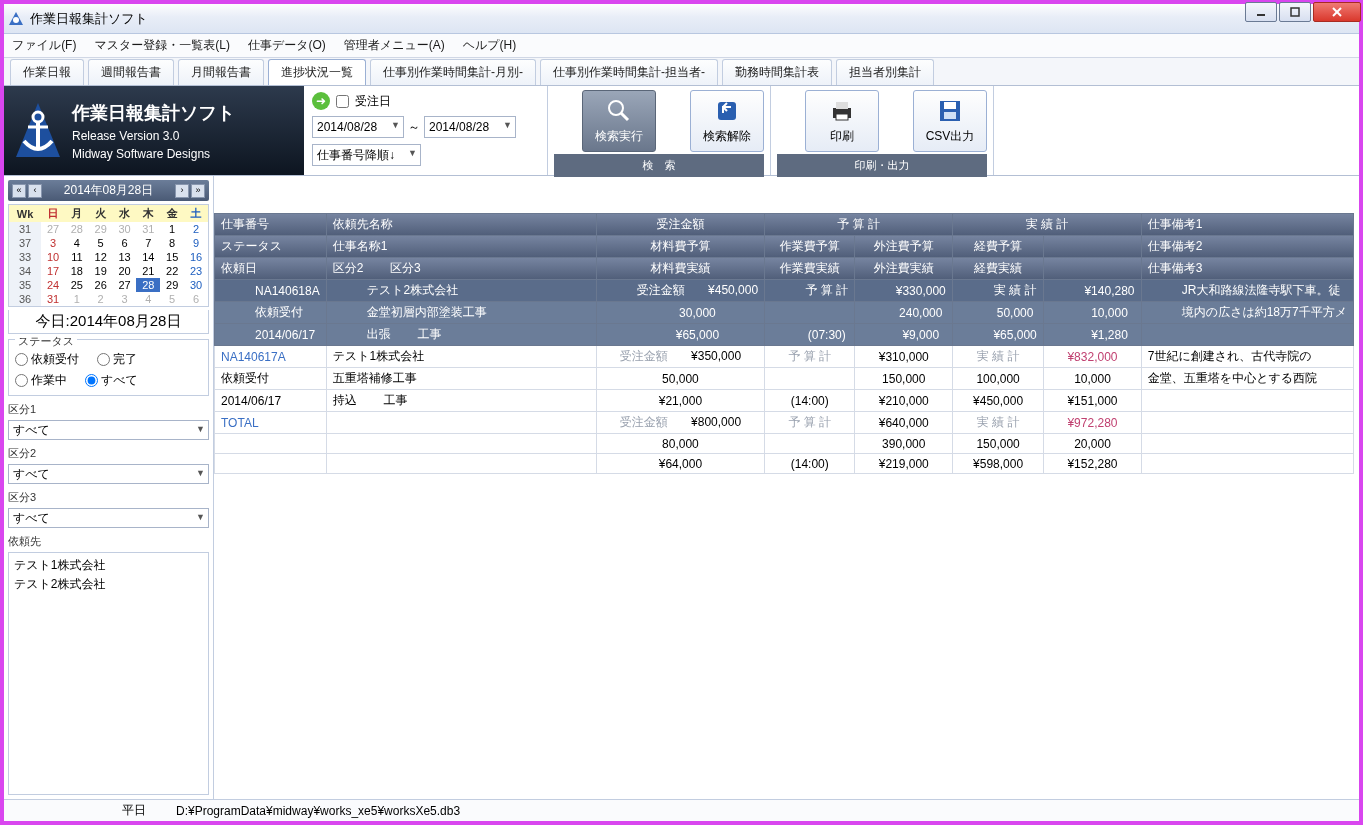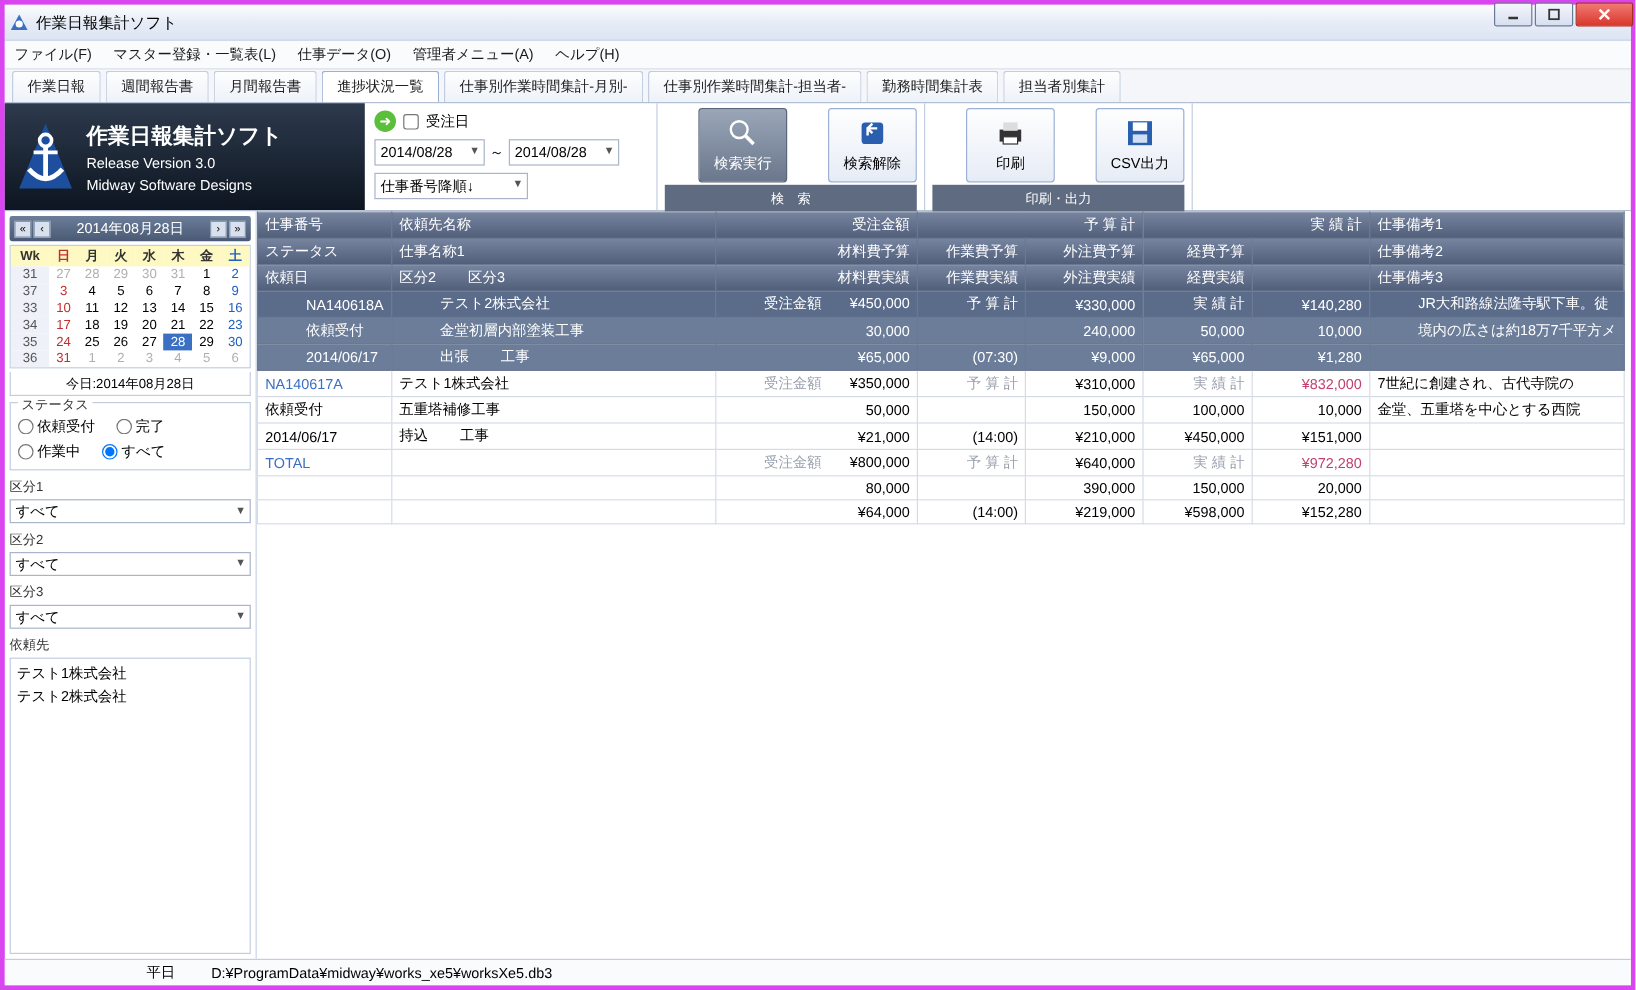--- a/index.html
+++ b/index.html
@@ -43,35 +43,35 @@
 .cal-nav button{width:14px;height:14px;border:1px solid #8896ae;background:#d9e1ee;font-size:9px;line-height:1;padding:0;}
 .calendar{border:1px solid #c2cde0;}
 .calendar table{width:100%;border-collapse:collapse;}
 .calendar th,.calendar td{text-align:center;padding:1px 0;font-size:11px;border:none;}
 .calendar th{background:#fef9c3;color:#333;}
 .calendar th.sun,.calendar td.sun{color:#c03030;}
 .calendar th.sat,.calendar td.sat{color:#2060c0;}
 .calendar td.other{color:#b0b0b0;}
 .calendar td.today{background:#3a6fc4;color:#fff;}
 .calendar td.wk{background:#eef2f8;color:#555;}
-.today-line{text-align:center;font-size:11px;border:1px solid #c2cde0;border-top:none;padding:2px 0;}
+.today-line{text-align:center;font-size:15px;border:1px solid #c2cde0;border-top:none;padding:2px 0;}
 .fieldset{border:1px solid #c2cde0;padding:4px 6px 6px;margin-top:2px;}
 .fieldset .legend{font-size:11px;color:#333;position:relative;top:-10px;background:#fff;padding:0 3px;display:inline-block;}
 .radio-row{display:flex;gap:18px;margin-top:-8px;}
 .radio-row label{display:flex;align-items:center;gap:3px;font-size:11px;}
 .field-label{font-size:11px;color:#333;margin-top:3px;}
 .full-combo{width:100%;height:20px;}
 .listbox{flex:1;border:1px solid #c2cde0;padding:3px;overflow:auto;min-height:140px;}
 .listbox div{padding:1px 2px;font-size:12px;}
-.grid-area{flex:1;overflow:auto;background:#fff;}
+.grid-area{flex:1;overflow:auto;background:#fff;margin-top:37px;}
 .grid-head{background:linear-gradient(#7684a0,#4f5d78);color:#fff;}
 .data-table{border-collapse:collapse;width:1140px;}
 .data-table td{border:1px solid #d5dbe6;padding:2px 6px;font-size:12px;white-space:nowrap;height:20px;}
 .grid-head td{border-color:#6a7890;}
-.r{text-align:right;}
+.r{text-align:center;}
 .sel-row td{background:#5a6c8a;color:#fff;border-color:#6a7890;padding-left:40px;}
 .sel-row.sub td{background:#6b7d99;}
 .blue-txt{color:#3a6fc4;}
 .gray-txt{color:#9aa2af;}
 .pink-txt{color:#c04070;}
 .statusbar{height:22px;border-top:1px solid #c2cde0;display:flex;align-items:center;padding:0 8px;gap:30px;font-size:12px;background:#fafbfd;}
 input[type=checkbox],input[type=radio]{margin:0;}
 .col-key{width:86px;}
 .col-name{width:270px;}
 .col-a{width:160px;}
@@ -147,21 +147,21 @@
       <div class="search-top">
         <span class="arrow-ic">➜</span>
         <input type="checkbox" style="">
         <span>受注日</span>
       </div>
       <div class="date-row">
         <span class="combo-wrap"><input class="combo" style="width: 92px;" value="2014/08/28"></span>
         <span>～</span>
         <span class="combo-wrap"><input class="combo" style="width: 92px;" value="2014/08/28"></span>
       </div>
-      <div><span class="combo-wrap"><input class="combo" style="width: 128px;" value="仕事番号降順↓"></span></div>
+      <div><span class="combo-wrap"><input class="combo" style="width: 109px;" value="仕事番号降順↓"></span></div>
     </div>
     <div class="btn-group">
       <div class="btn-row">
         <div class="big-btn dark">
           <svg width="26" height="26">
               <circle cx="10" cy="10" r="7" fill="none" stroke="#fff" stroke-width="2"></circle>
               <line x1="15" y1="15" x2="22" y2="22" stroke="#fff" stroke-width="3"></line>
             </svg>
           <span>検索実行</span>
         </div>

